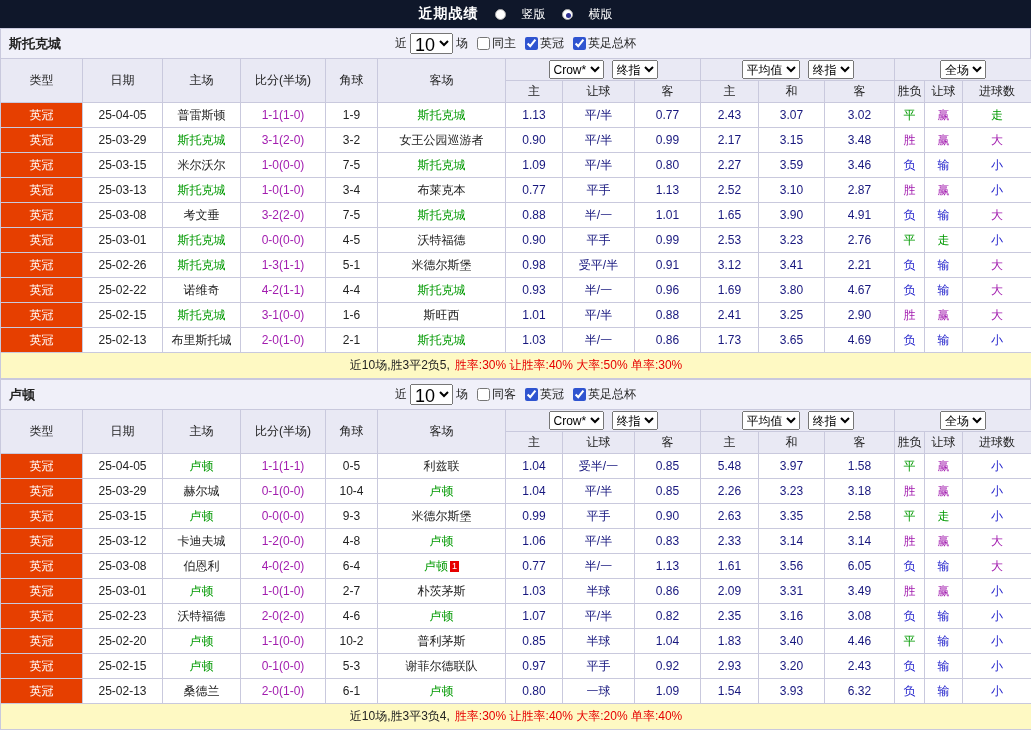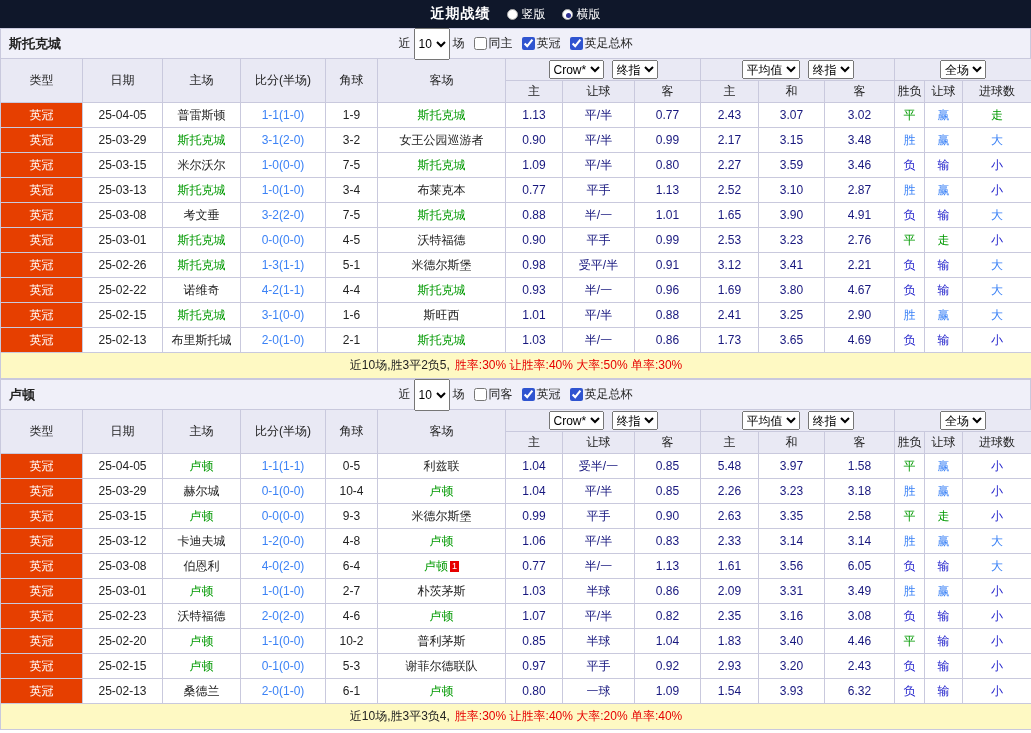--- a/index.html
+++ b/index.html
@@ -1,37 +1,37 @@
 <!DOCTYPE html>
 <html><head>
 <meta charset="utf-8">
 <style>
 *{box-sizing:border-box}
 html,body{margin:0;padding:0}
 body{width:1031px;background:#fff;font-family:"Liberation Sans","DejaVu Sans",sans-serif;font-size:12px;color:#222}
 .topbar{height:28px;background:#0f172a;display:flex;align-items:center;justify-content:center;gap:16px;color:#fff}
 .topbar .title{font-weight:bold;font-size:14px;letter-spacing:1px}
-.radio-opt{display:inline-flex;align-items:center;gap:4px;cursor:pointer;font-size:12px}
+.radio-opt{display:inline-flex;align-items:center;gap:16px;cursor:pointer;font-size:12px}
 .rdot{width:11px;height:11px;border-radius:50%;background:#fff;border:1px solid #aaa;position:relative;display:inline-block}
 .radio-opt.selected .rdot::after{content:"";position:absolute;left:3px;top:3px;width:5px;height:5px;border-radius:50%;background:#2e3092}
 .section-head{height:30px;background:#f0f0f9;border:1px solid #c9c9dd;border-bottom:none;position:relative;display:flex;align-items:center}
 .team-name{font-weight:bold;padding-left:8px;position:relative;z-index:2;font-size:13px}
 .filterbar{position:absolute;left:0;right:0;top:0;bottom:0;display:flex;align-items:center;justify-content:center;gap:3px}
-.filterbar select{height:32px;font-size:12px}
+.filterbar select{height:21px;font-size:18px}
 .filterbar label{display:inline-flex;align-items:center;cursor:pointer}
 .filterbar input[type=checkbox]{width:13px;height:13px;accent-color:#2f54d0;margin:0 2px 0 6px}
 table{border-collapse:collapse;table-layout:fixed;width:1031px}
 th,td{border:1px solid #c9c9dd;text-align:center;padding:0;white-space:nowrap;overflow:hidden;font-weight:normal}
 thead th{background:#e9e9f4;height:22px}
 tbody td{height:25px;background:#fff}
 td.type{background:#e63f00;color:#fff}
 .hdr-sel{display:flex;justify-content:center;align-items:center;gap:8px}
 .hdr-sel select{height:19px;font-size:12px}
 .green{color:#009900}
-.red{color:#3b82f6}
+.red{color:#a21caf}
 .blue{color:#2323cc}
 .navy{color:#17177e}
 .badge{display:inline-block;background:#e60000;color:#fff;font-size:9px;line-height:11px;min-width:9px;padding:0 1px;margin-left:2px;vertical-align:1px}
 td.summary{height:26px;background:#fef9c3}
 td.summary .stats{color:#e60000;margin-left:5px}
 </style>
 </head>
 <body>
 
 <div class="topbar">

